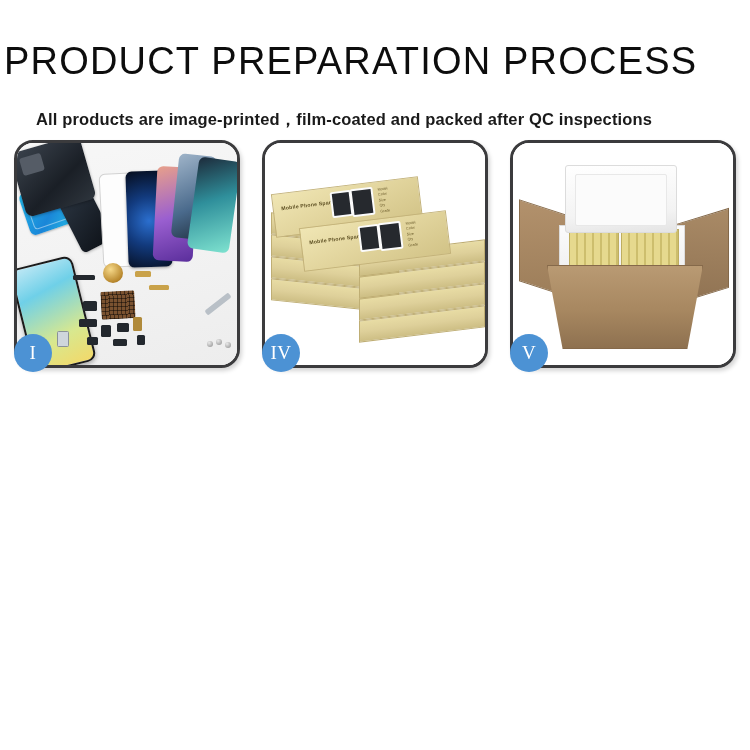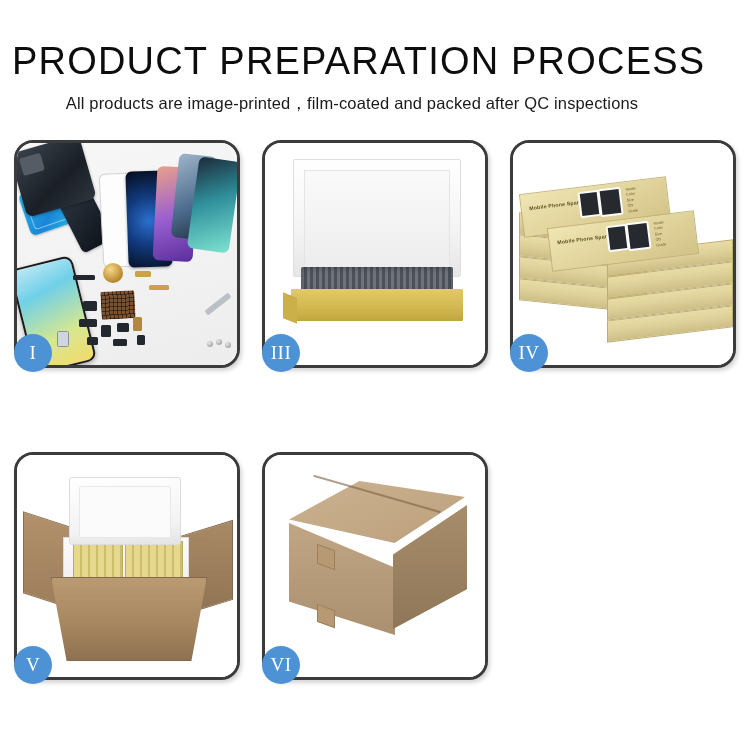--- a/index.html
+++ b/index.html
@@ -12,39 +12,39 @@
     height: 750px;
     position: relative;
     overflow: hidden;
     font-family: "Liberation Sans", sans-serif;
     color: #111;
   }
 
   
   .header {
     position: absolute;
-    top: 0; left: 12px;
+    top: 0; left: 4px;
     width: 680px;
     text-align: center;
   }
   .title {
     margin: 0;
     padding-top: 42px;
     font-size: 38px;
     font-weight: 400;
     letter-spacing: 1.2px;
     line-height: 1.05;
     color: #0d0d0d;
     white-space: nowrap;
   }
   .subtitle {
-    margin: 0;
+    margin: 16px;
     padding-top: 11px;
     font-size: 16.5px;
-    font-weight: 400;
+    font-weight: 700;
     letter-spacing: 0.15px;
     color: #1a1a1a;
     white-space: nowrap;
   }
 
   
   .grid {
     position: absolute;
     left: 14px;
     top: 140px;
@@ -440,28 +440,20 @@
       <div class="screws">
           <i></i>
           <i></i>
           <i></i>
         </div>
     </div>
     <div class="badge">I</div>
   </div>
 
 
-  <div class="card">
-    <div class="card-inner p3">
-      <div class="box3-lid"></div>
-      <div class="box3-foam"></div>
-      <div class="box3-base"></div>
-    </div>
-    <div class="badge">III</div>
-  </div>
 
   <div class="card">
     <div class="card-inner p4">
       <div class="stack">
         <div class="sbox s-l4"></div>
         <div class="sbox s-l3"></div>
         <div class="sbox s-l2"></div>
         <div class="sbox s-l1"></div>
         <div class="sbox s-r4"></div>
         <div class="sbox s-r3"></div>
@@ -500,25 +492,14 @@
       <div class="flap-r"></div>
       <div class="foam5-body"></div>
       <div class="yrow yr-a"></div>
       <div class="yrow yr-b"></div>
       <div class="carton5"></div>
       <div class="foam5-lid"></div>
     </div>
     <div class="badge">V</div>
   </div>
 
-  <div class="card">
-    <div class="card-inner p6">
-      <div class="c6-top"></div>
-      <div class="c6-left"></div>
-      <div class="c6-right"></div>
-      <div class="c6-seam"></div>
-      <div class="c6-tape c6-t1"></div>
-      <div class="c6-tape c6-t2"></div>
-    </div>
-    <div class="badge">VI</div>
-  </div>
 
 </div>
 
 </body></html>

